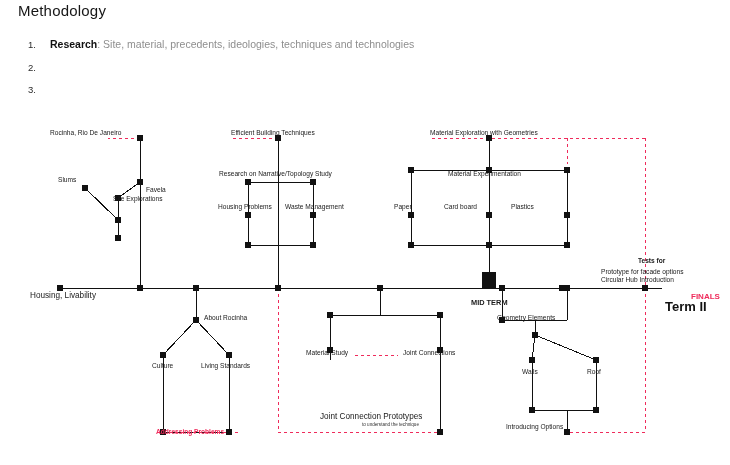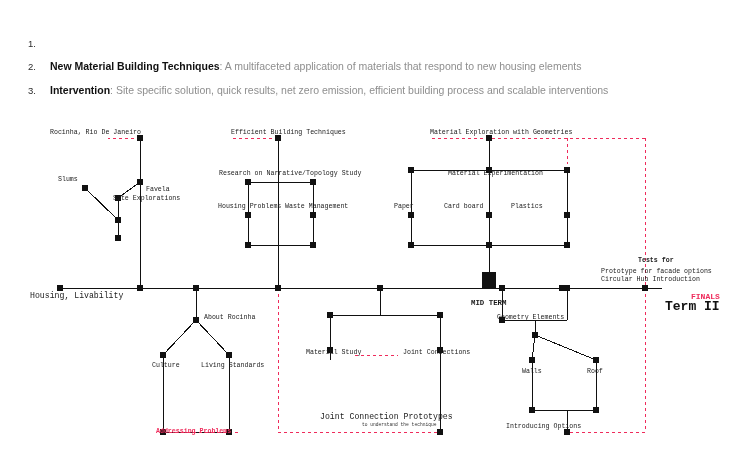--- a/index.html
+++ b/index.html
@@ -55,21 +55,20 @@
     color: #111111;
     font-weight: bold;
   }
   
   #diagram {
     position: absolute;
     left: 0;
     top: 120px;
     width: 730px;
     height: 345px;
-    font-family: Liberation Mono, monospace;
   }
   #diagram svg {
     display: block;
   }
   .lbl {
     position: absolute;
     font-size: 6.6px;
     color: #1a1a1a;
     white-space: nowrap;
     line-height: 8px;
@@ -99,32 +98,32 @@
     font-size: 13px;
     color: #111111;
     font-weight: bold;
   }
 </style>
 </head>
 <body>
 
 <div id="page">
 
+  <div class="page-title">Methodology</div>
 
   <div class="method-list">
     <div class="method-row">
       <div class="method-num">1.</div>
+      <div class="method-text"><b>Research</b><span>: Site, material, precedents, ideologies, techniques and technologies</span></div>
     </div>
     <div class="method-row">
       <div class="method-num">2.</div>
-      <div class="method-text"><b>New Material Building Techniques</b><span>: A multifaceted application of materials that respond to new housing elements</span></div>
     </div>
     <div class="method-row">
       <div class="method-num">3.</div>
-      <div class="method-text"><b>Intervention</b><span>: Site specific solution, quick results, net zero emission, efficient building process and scalable interventions</span></div>
     </div>
   </div>
 
   <div id="diagram">
     <svg width="730" height="345" viewBox="0 0 730 345">
       <g stroke="#111111" stroke-width="1" fill="none" shape-rendering="crispEdges">
 
         <line x1="60" y1="168" x2="662" y2="168"></line>
 
         <line x1="140" y1="18" x2="140" y2="168"></line>

